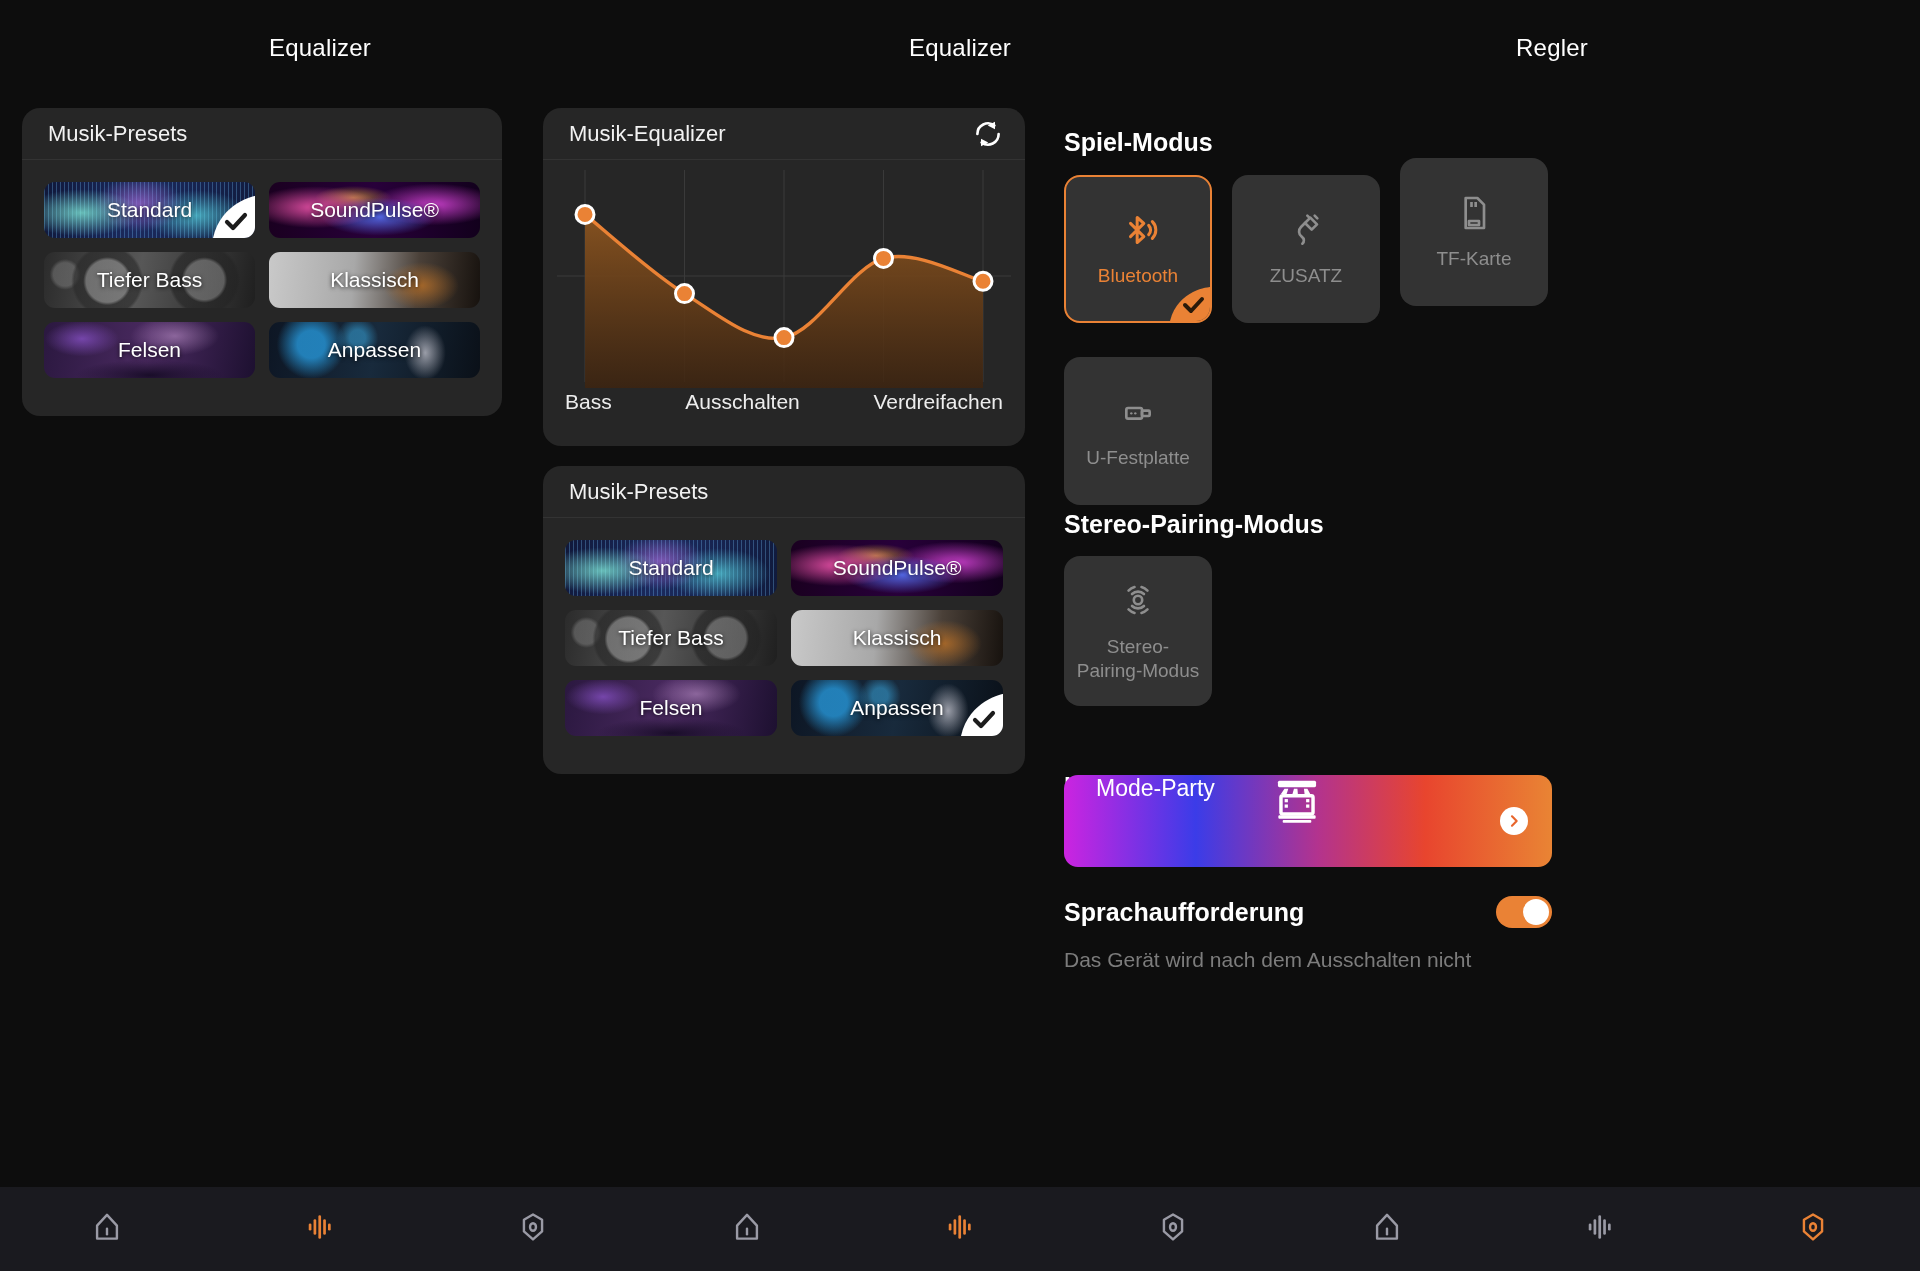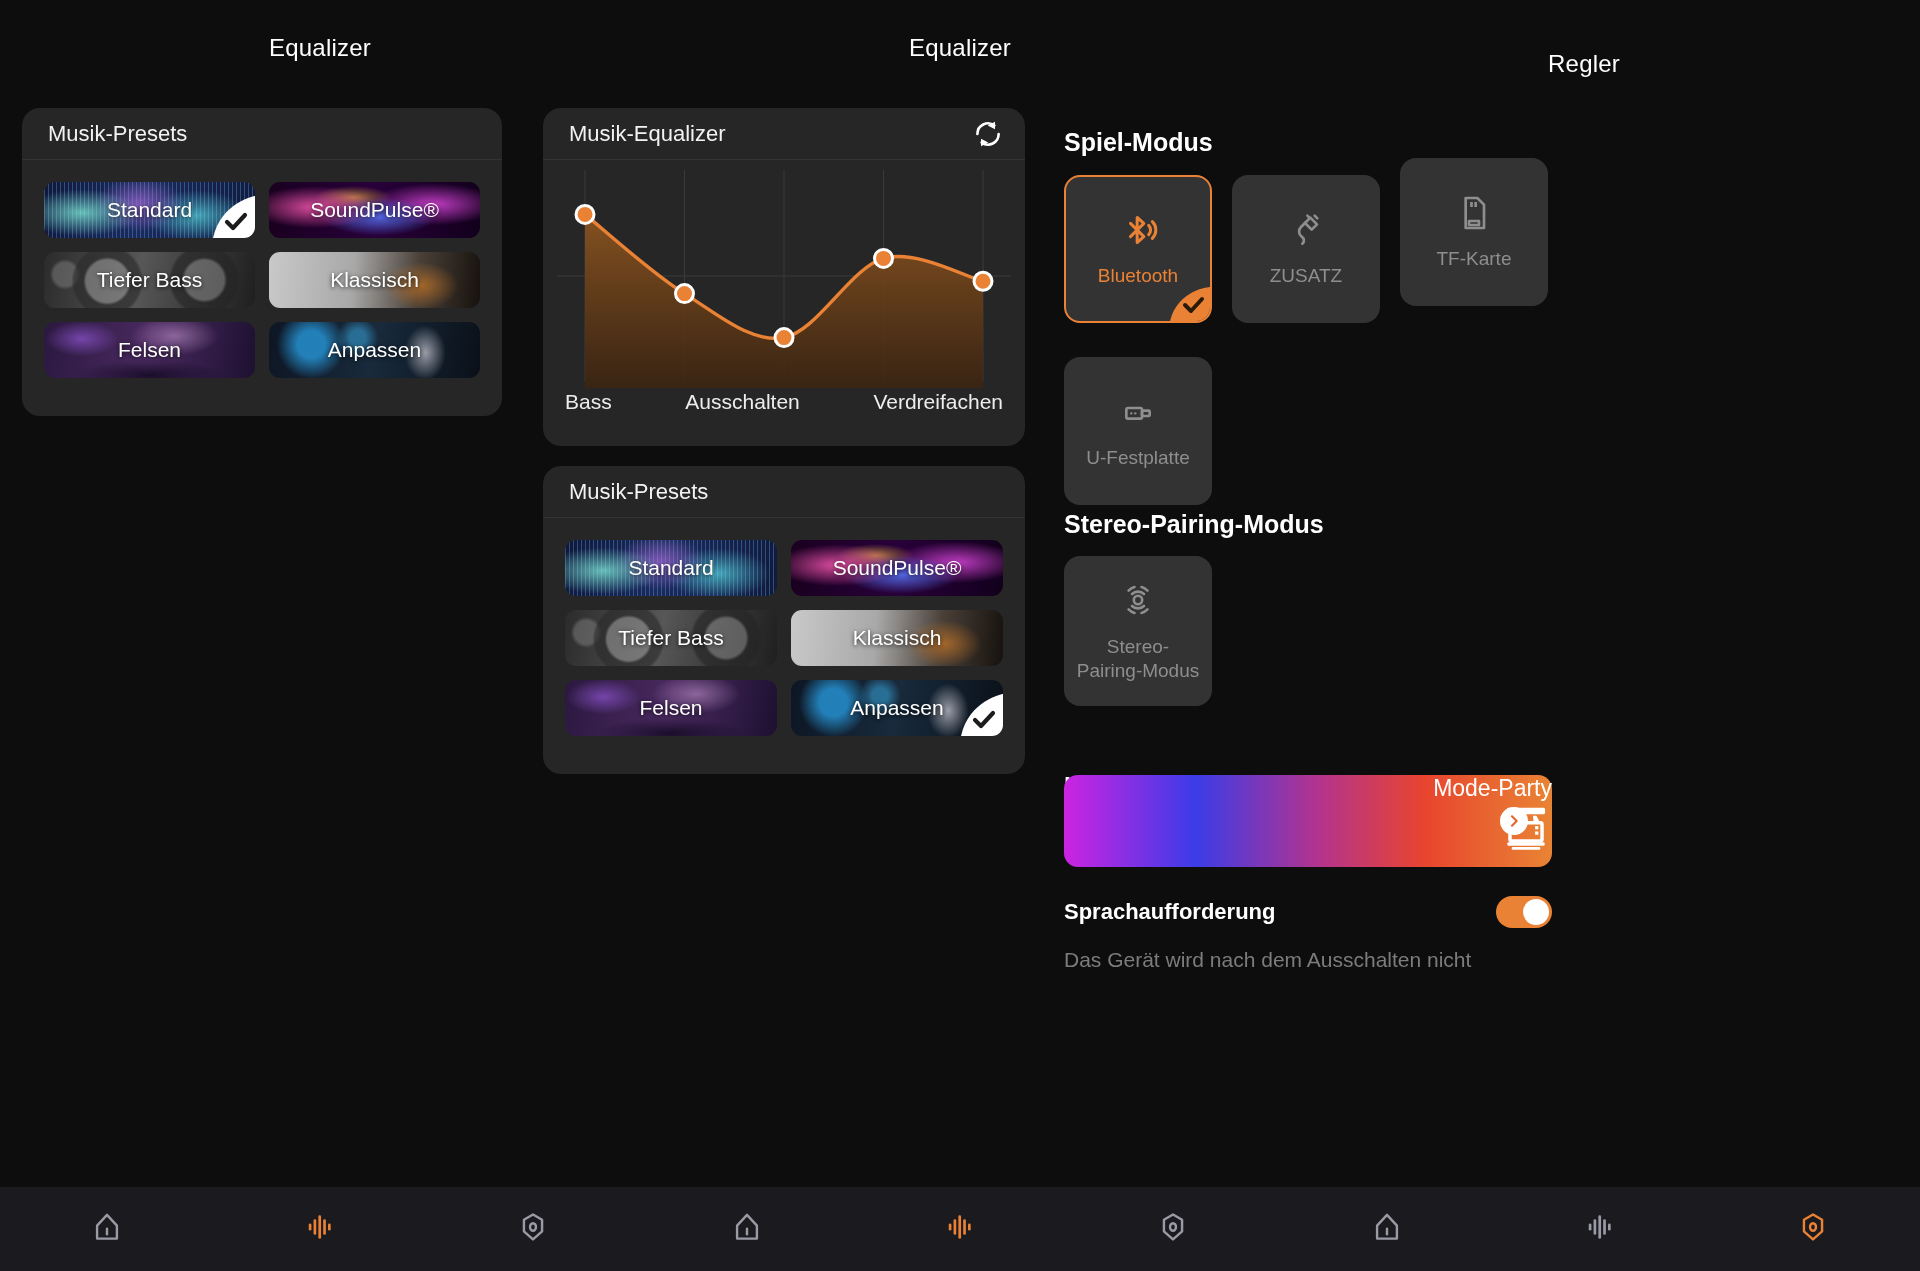--- a/index.html
+++ b/index.html
@@ -12,21 +12,21 @@
   .screen { position: relative; width: 1920px; height: 1271px; background: #0d0d0d; }
 
   
   .panel-title {
     position: absolute; top: 34px;
     font-size: 24px; font-weight: 400; color: #ffffff;
     text-align: center; letter-spacing: .2px;
   }
   #title-left  { left: 0;    width: 640px; }
   #title-mid   { left: 640px; width: 640px; }
-  #title-right { left: 1264px; width: 640px; margin-top: 16px; }
+  #title-right { left: 1232px; width: 640px; }
 
   
   .card {
     position: absolute;
     background: #262626;
     border-radius: 18px;
     overflow: hidden;
   }
   .card-head {
     height: 52px;
@@ -143,38 +143,37 @@
   .tile-check {
     position: absolute; right: 0; bottom: 0;
     width: 44px; height: 44px;
   }
 
   .led-banner {
     position: absolute;
     height: 92px;
     border-radius: 14px;
     background: linear-gradient(90deg,#cc24e0 0%,#3b3ce8 27%,#b3338e 52%,#e8452e 74%,#e98434 100%);
-    display: flex; align-items: flex-end;
+    display: flex; align-items: flex-start;
     cursor: pointer;
-    flex-direction: column;
   }
   .led-label { font-size: 23px; color: #ffffff; margin-left: 32px; }
   .led-icon { margin-left: 56px; }
   .led-arrow {
     position: absolute; right: 24px; top: 50%; transform: translateY(-50%);
     width: 28px; height: 28px; border-radius: 50%;
     background: #ffffff;
     display: flex; align-items: center; justify-content: center;
   }
 
   .voice-row {
     position: absolute;
     display: flex; align-items: center; justify-content: space-between;
   }
-  .voice-label { font-size: 22px; font-weight: bold; color: #ffffff; }
+  .voice-label { font-size: 25px; font-weight: bold; color: #ffffff; }
   .toggle {
     width: 56px; height: 32px; border-radius: 16px;
     background: #ea8235; position: relative; cursor: pointer;
   }
   .toggle .knob {
     position: absolute; right: 3px; top: 3px;
     width: 26px; height: 26px; border-radius: 50%; background: #ffffff;
   }
   .voice-desc {
     position: absolute;

